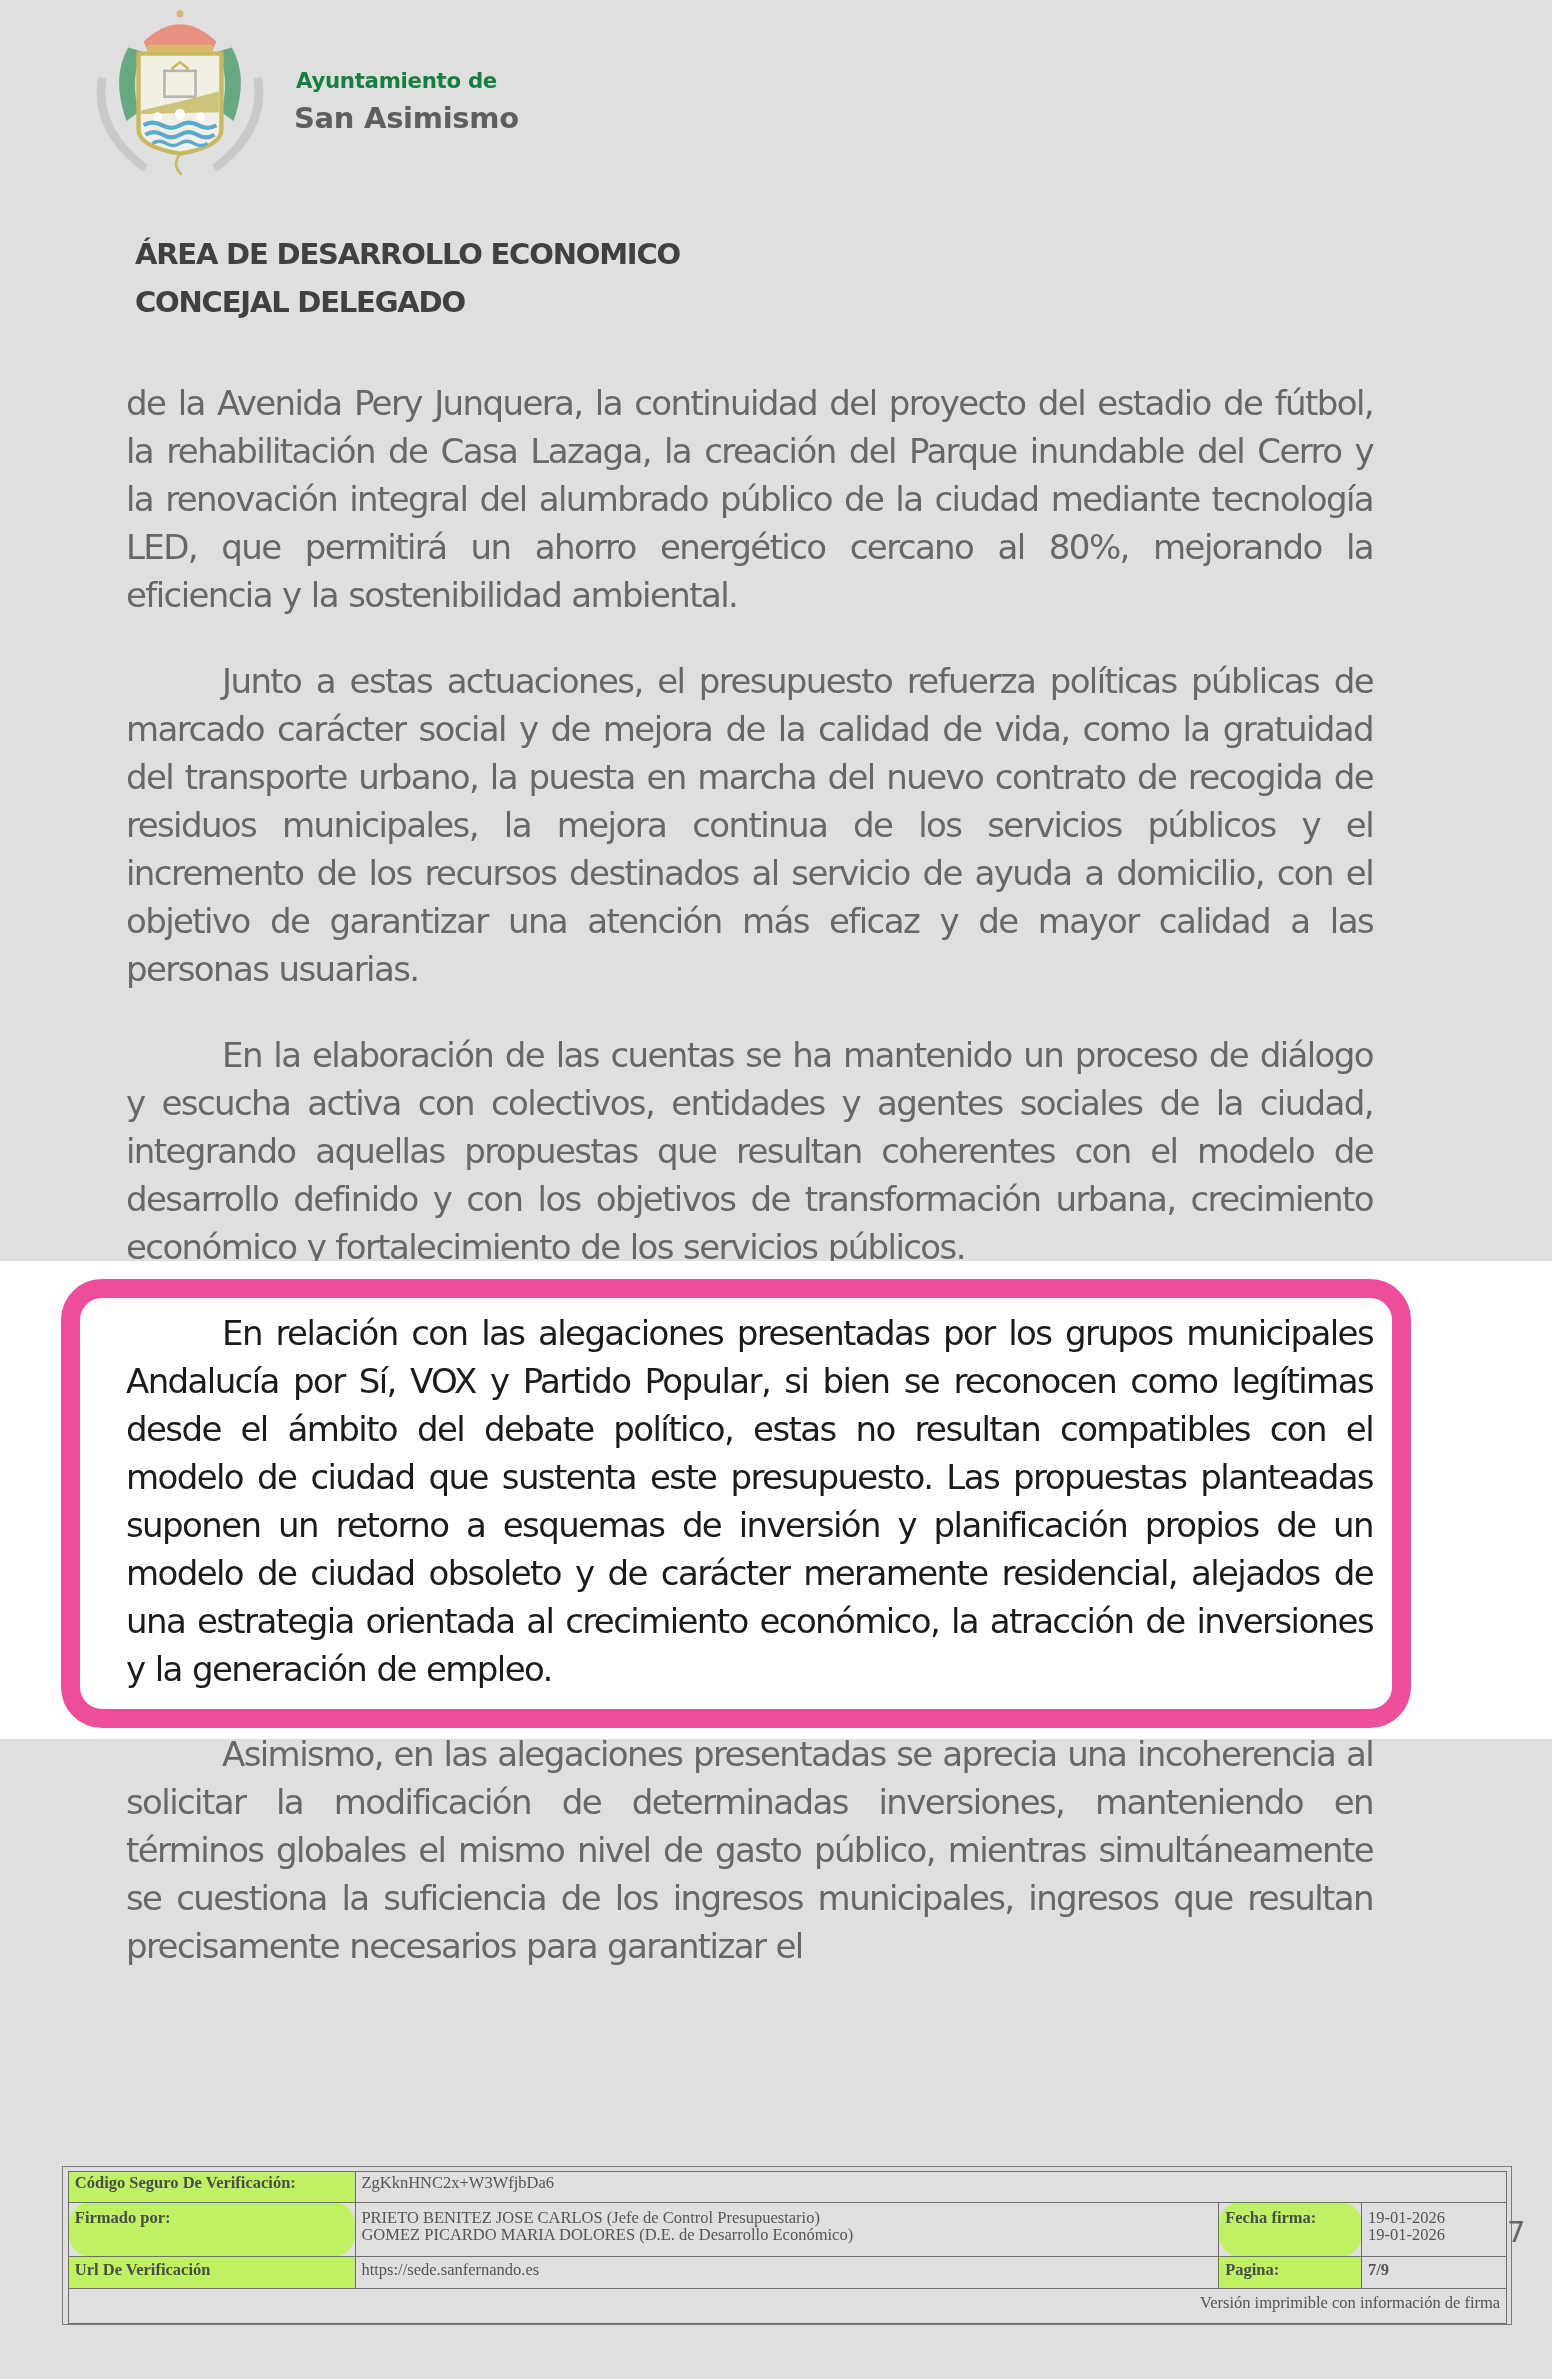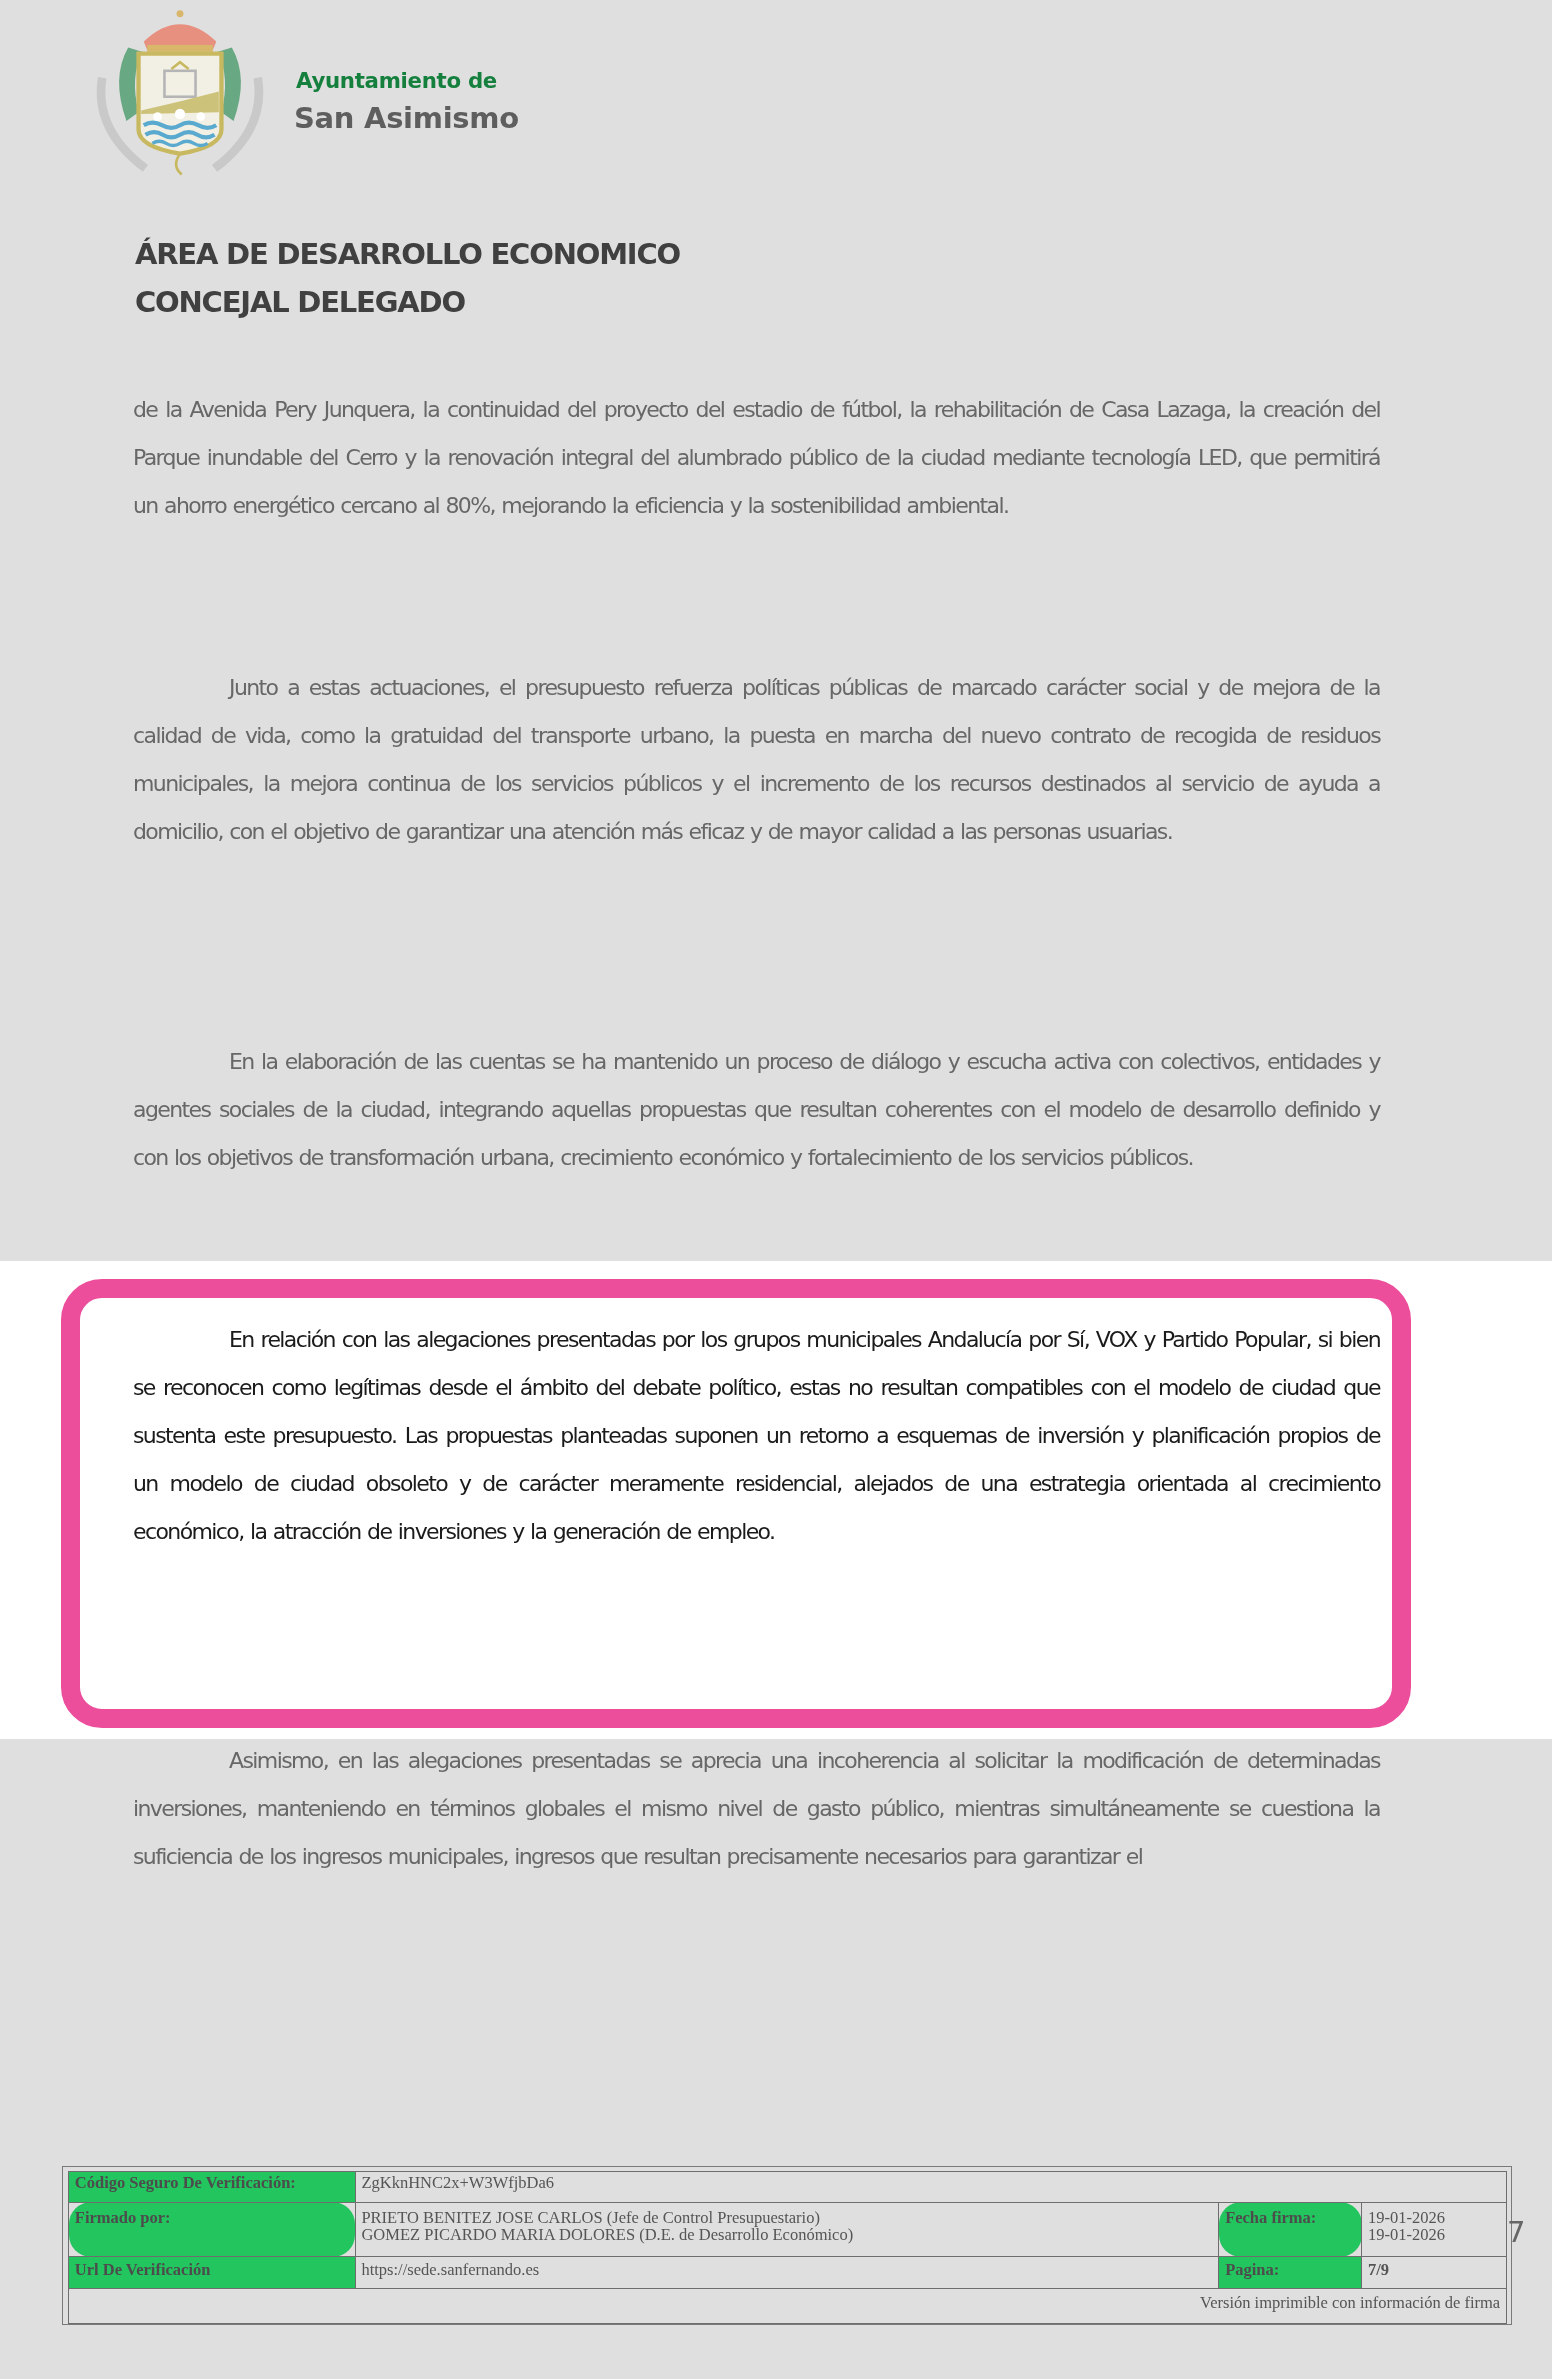--- a/index.html
+++ b/index.html
@@ -21,23 +21,23 @@
   }
   .heading {
     position: absolute; left: 125px;
     font-size: 29px; font-weight: bold; color: #404040; letter-spacing: -1.2px;
     white-space: nowrap;
     margin-left: 10px;
   }
   .para {
     position: absolute; left: 125px; width: 1247px;
     font-family: "DejaVu Sans", sans-serif;
-    font-size: 22px; line-height: 48px; color: #676767;
+    font-size: 34px; line-height: 48px; color: #676767;
     text-align: justify; letter-spacing: -1.6px; word-spacing: 1px;
-    margin: 8px;
+    margin: 1px;
   }
   .para .indent { display: inline-block; width: 96px; }
   .white-band {
     position: absolute; left: 0; top: 1261px; width: 1553px; height: 478px;
     background: #ffffff;
   }
   .pink-box {
     position: absolute; left: 61px; top: 1279px; width: 1312px; height: 411px;
     border: 19.4px solid #ec4e9c; border-radius: 41px; background: #ffffff;
   }
@@ -49,21 +49,21 @@
   }
   .sig-table {
     position: absolute; left: 68px; top: 2171px; width: 1439px;
     border-collapse: collapse;
     font-family: "Liberation Serif", serif; font-size: 16.5px; color: #555;
   }
   .sig-table td {
     border: 1.9px solid #6e6e6e; padding: 1.9px 5.8px; vertical-align: top;
     line-height: 17.5px;
   }
-  .sig-table td.lbl { background: #22c55e; font-weight: bold; color: #4c4c4c; }
+  .sig-table td.lbl { background: #bef264; font-weight: bold; color: #4c4c4c; }
   .sig-table tr.r1 td { height: 26px; }
   .sig-table tr.r2 td { height: 46px; padding-top: 5.8px; border-radius: 22px; }
   .sig-table tr.r3 td { height: 25px; padding-top: 3.9px; }
   .sig-table tr.r4 td { height: 27px; text-align: right; padding-top: 4.9px; }
   .page-mark {
     position: absolute; left: 1507px; top: 2215px;
     font-family: "DejaVu Sans", sans-serif; font-size: 29px; color: #666;
   }
 </style>
 </head>

